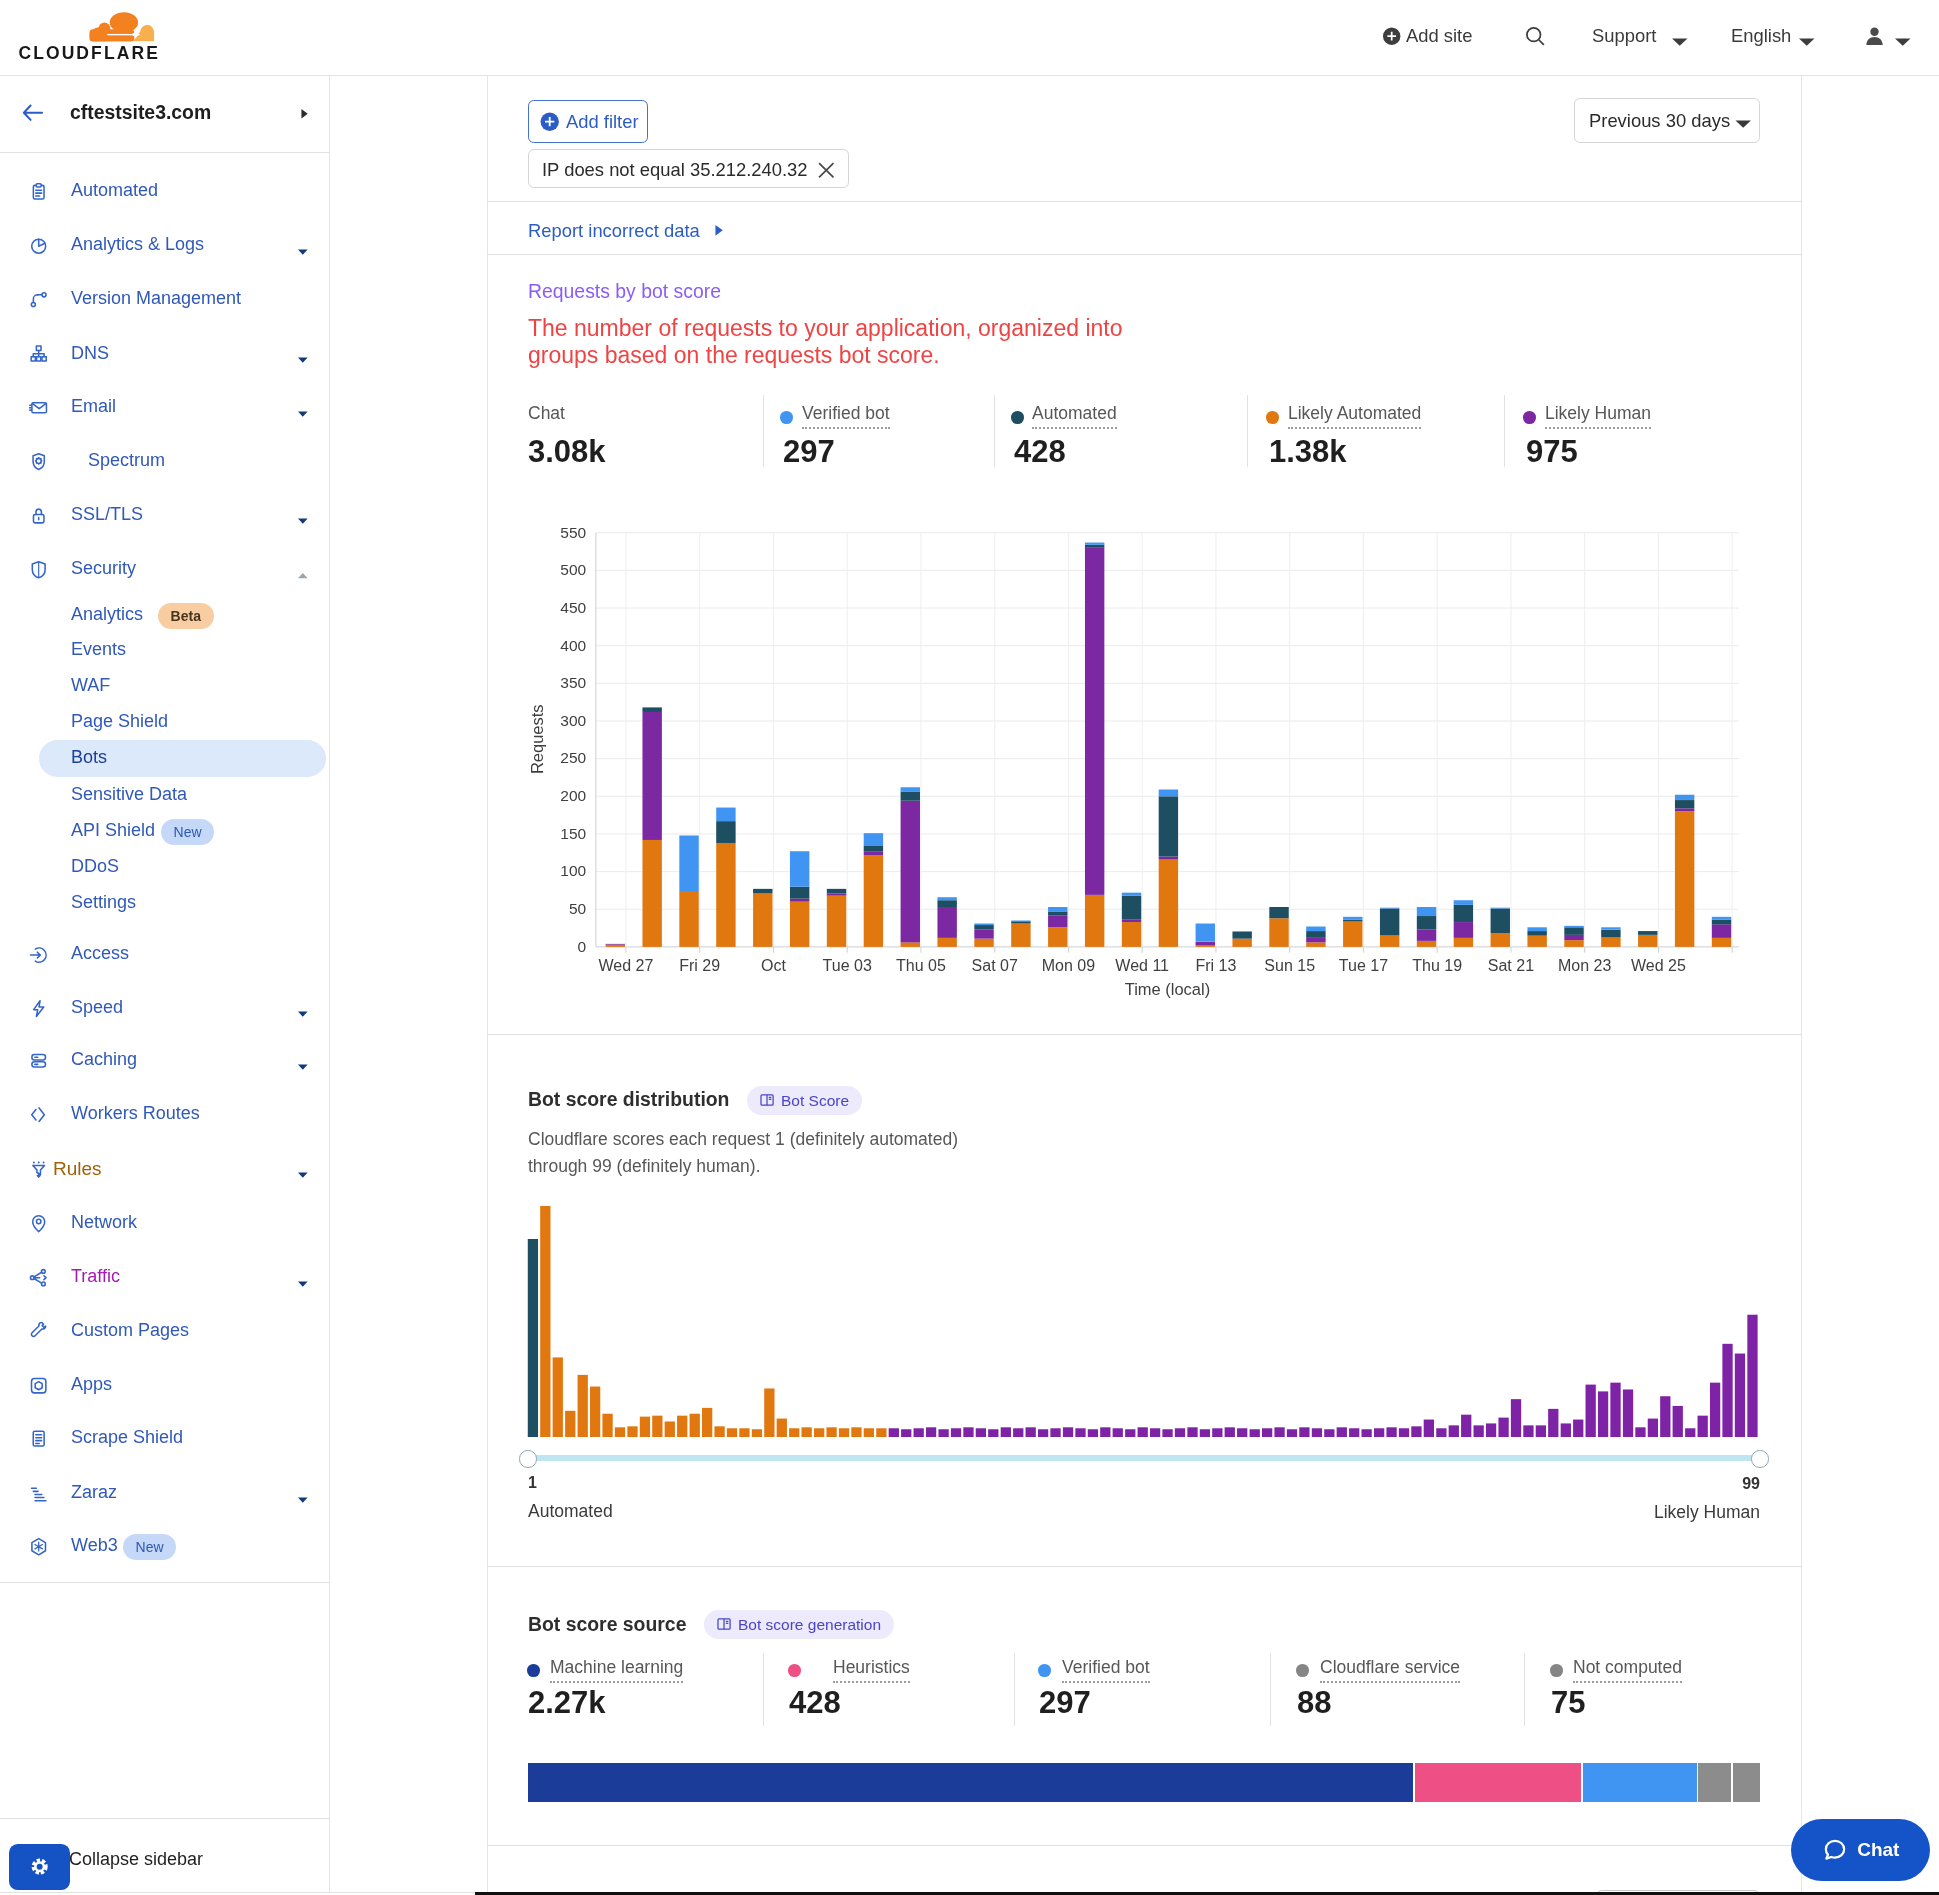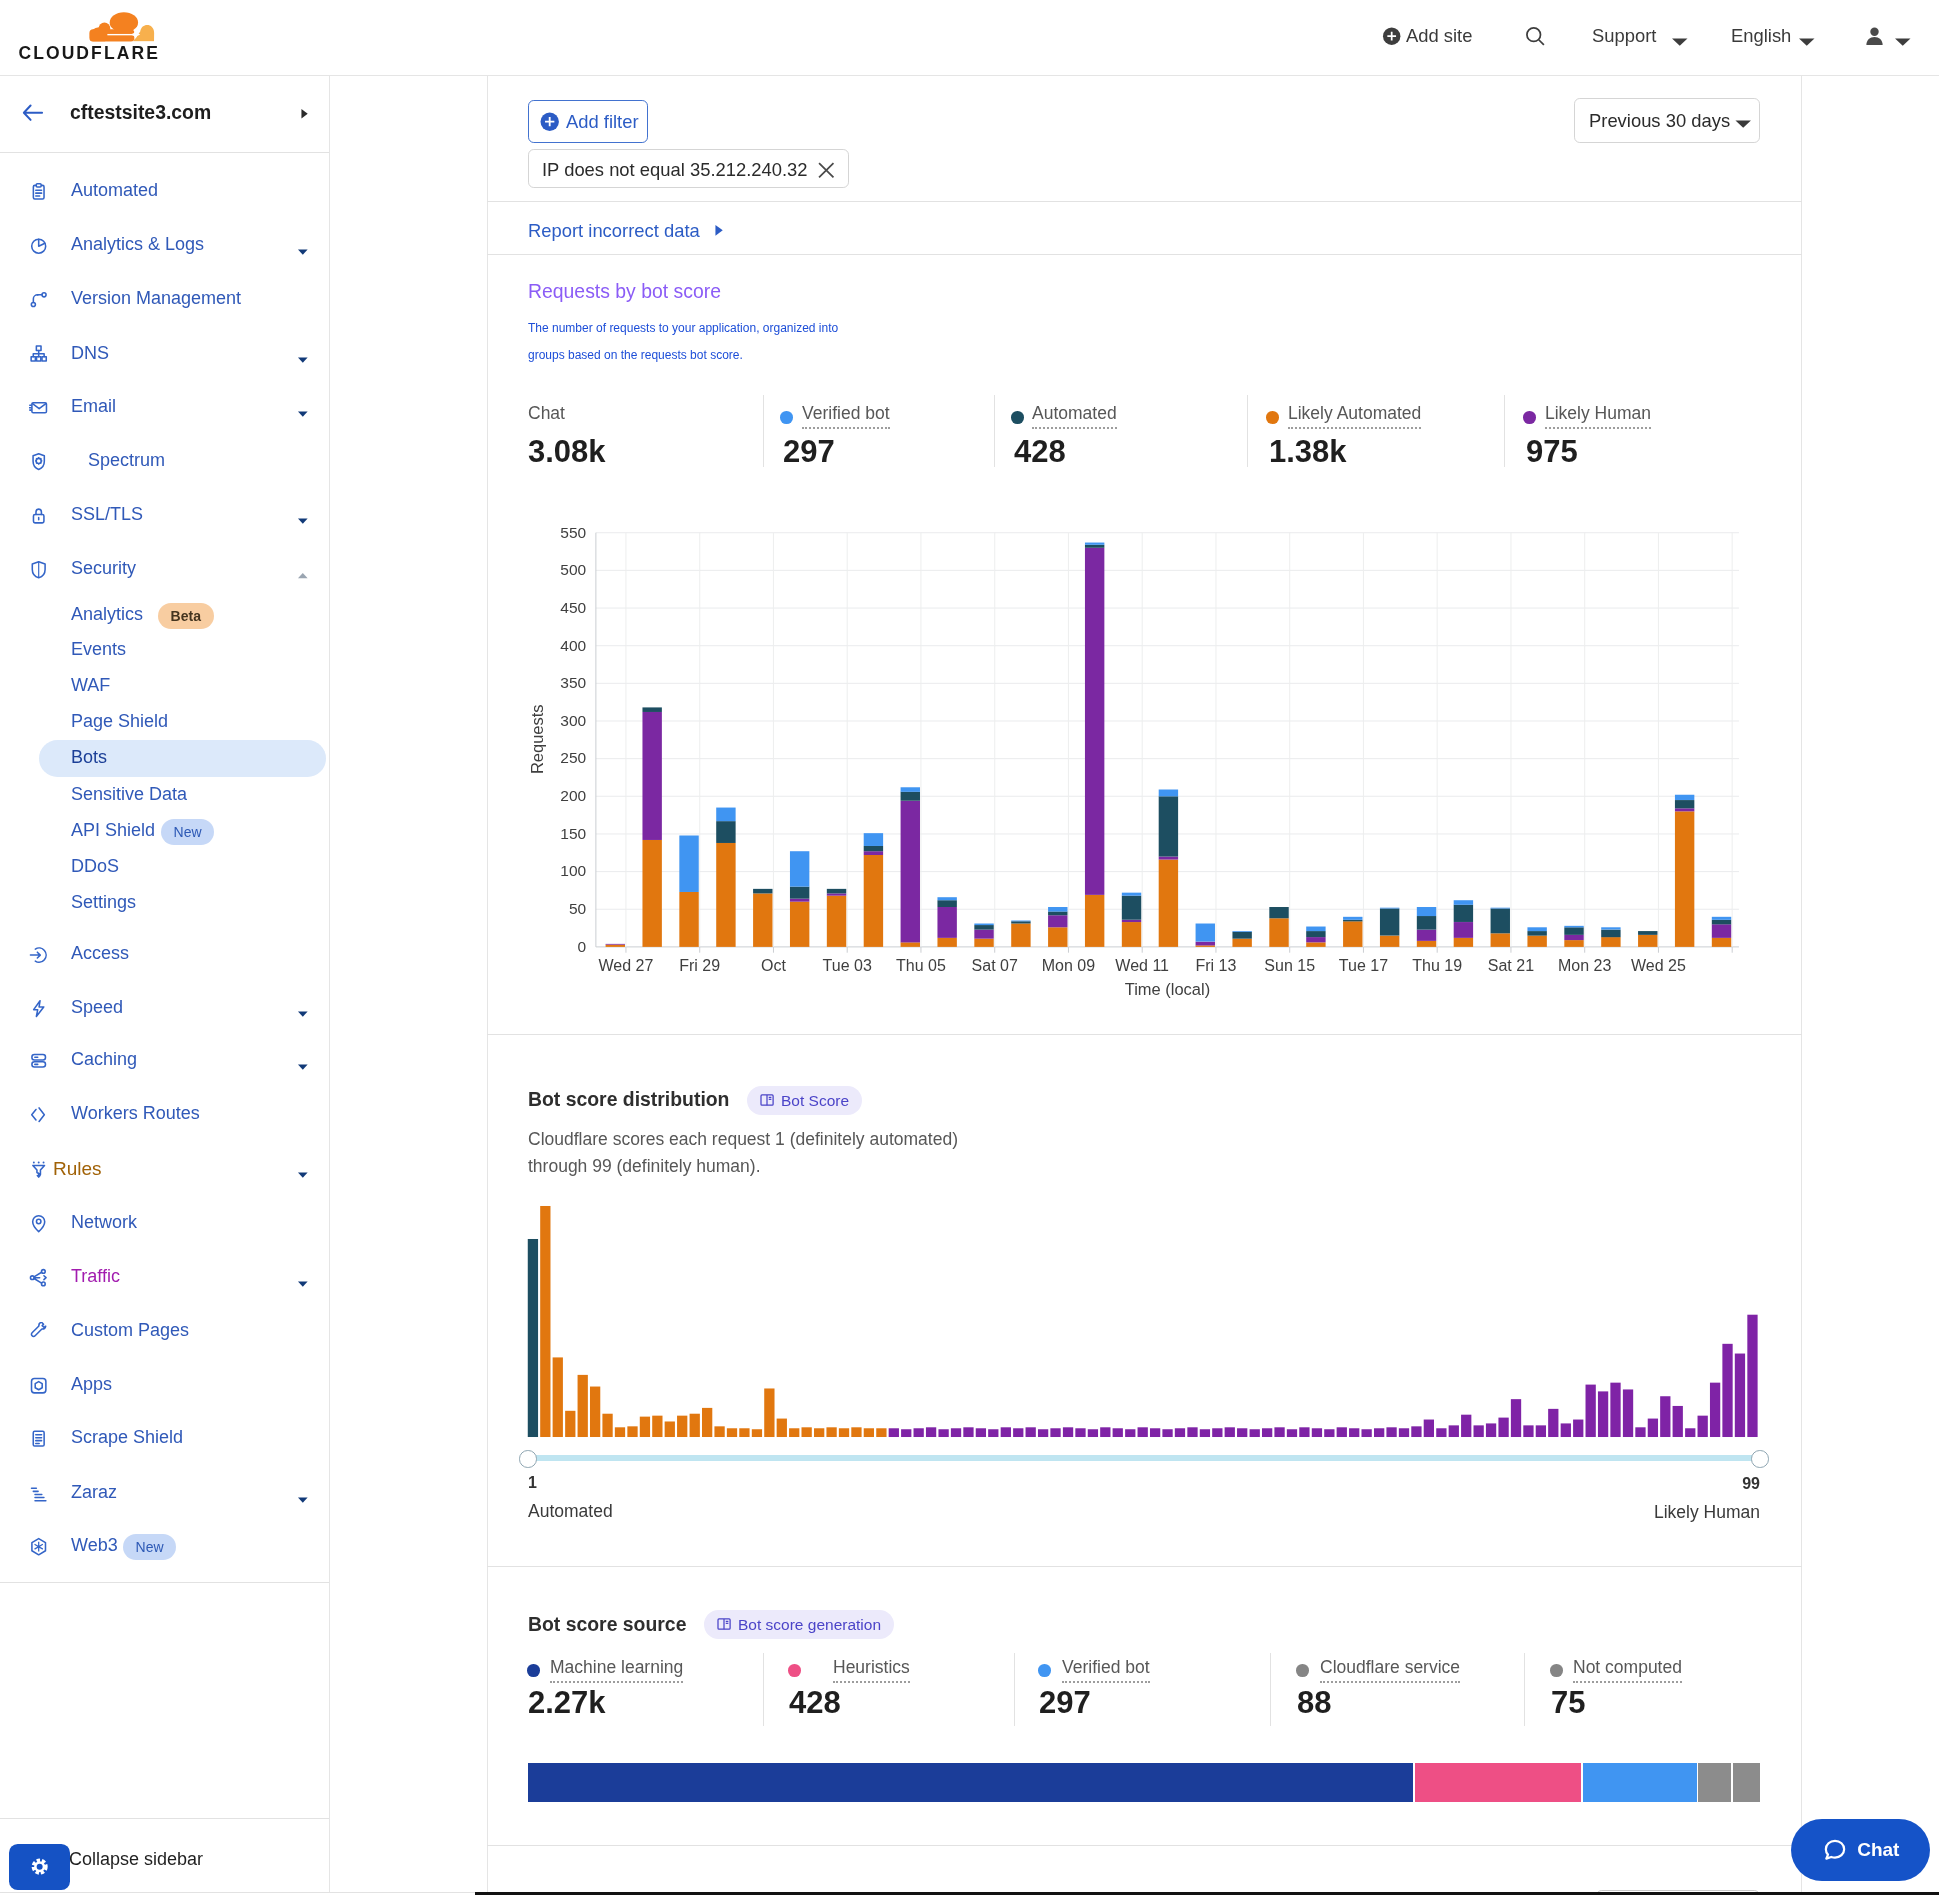--- a/index.html
+++ b/index.html
@@ -292,21 +292,21 @@
 <div style="position:absolute;left:1734px;top:115px"><svg width="18.4" height="9.7" viewBox="0 0 19 10">
       <path d="M1.5 1.5 L9.5 9 L17.5 1.5 Z" fill="#3a3a3a"></path>
     </svg></div>
 <div style="position:absolute;left:487px;top:201px;width:1315px;height:1px;background:#e2e2e2"></div>
 <div style="position:absolute;left:528px;top:220px;font-size:18.4px;color:#2c5cc5">Report incorrect data</div>
 <svg style="position:absolute;left:714px;top:224px" width="9.7" height="12.6" viewBox="0 0 10 13">
     <path d="M1.5 1 L9 6.5 L1.5 12 Z" fill="#2c5cc5"></path>
   </svg>
 <div style="position:absolute;left:487px;top:254px;width:1315px;height:1px;background:#e2e2e2"></div>
 <div style="position:absolute;left:528px;top:280px;font-size:19.4px;font-weight:400;color:#8b5cf6">Requests by bot score</div>
-<div style="position:absolute;left:528px;top:315px;font-size:12px;color:#1d4ed8;line-height:27px">The number of requests to your application, organized into<br>groups based on the requests bot score.</div>
+<div style="position:absolute;left:528px;top:315px;font-size:23px;color:#ef4444;line-height:27px">The number of requests to your application, organized into<br>groups based on the requests bot score.</div>
 <div style="position:absolute;left:528px;top:403px;font-size:17.5px;color:#575757">Chat</div>
 <div style="position:absolute;left:528px;top:434px;font-size:31px;font-weight:700;color:#1f1f1f">3.08k</div>
 <div style="position:absolute;left:763px;top:395px;width:1px;height:72px;background:#e2e2e2"></div>
 <div style="position:absolute;left:994px;top:395px;width:1px;height:72px;background:#e2e2e2"></div>
 <div style="position:absolute;left:1247px;top:395px;width:1px;height:72px;background:#e2e2e2"></div>
 <div style="position:absolute;left:1504px;top:395px;width:1px;height:72px;background:#e2e2e2"></div>
 <div style="position:absolute;left:780px;top:411px;width:12.6px;height:12.6px;border-radius:50%;background:#4095f2"></div>
 <div style="position:absolute;left:802px;top:403px;font-size:17.5px;color:#575757;border-bottom:2.4px dotted #9d9d9d;padding-bottom:2.9px">Verified bot</div>
 <div style="position:absolute;left:783px;top:434px;font-size:31px;font-weight:700;color:#1f1f1f">297</div>
 <div style="position:absolute;left:1011px;top:411px;width:12.6px;height:12.6px;border-radius:50%;background:#1d4e61"></div>

